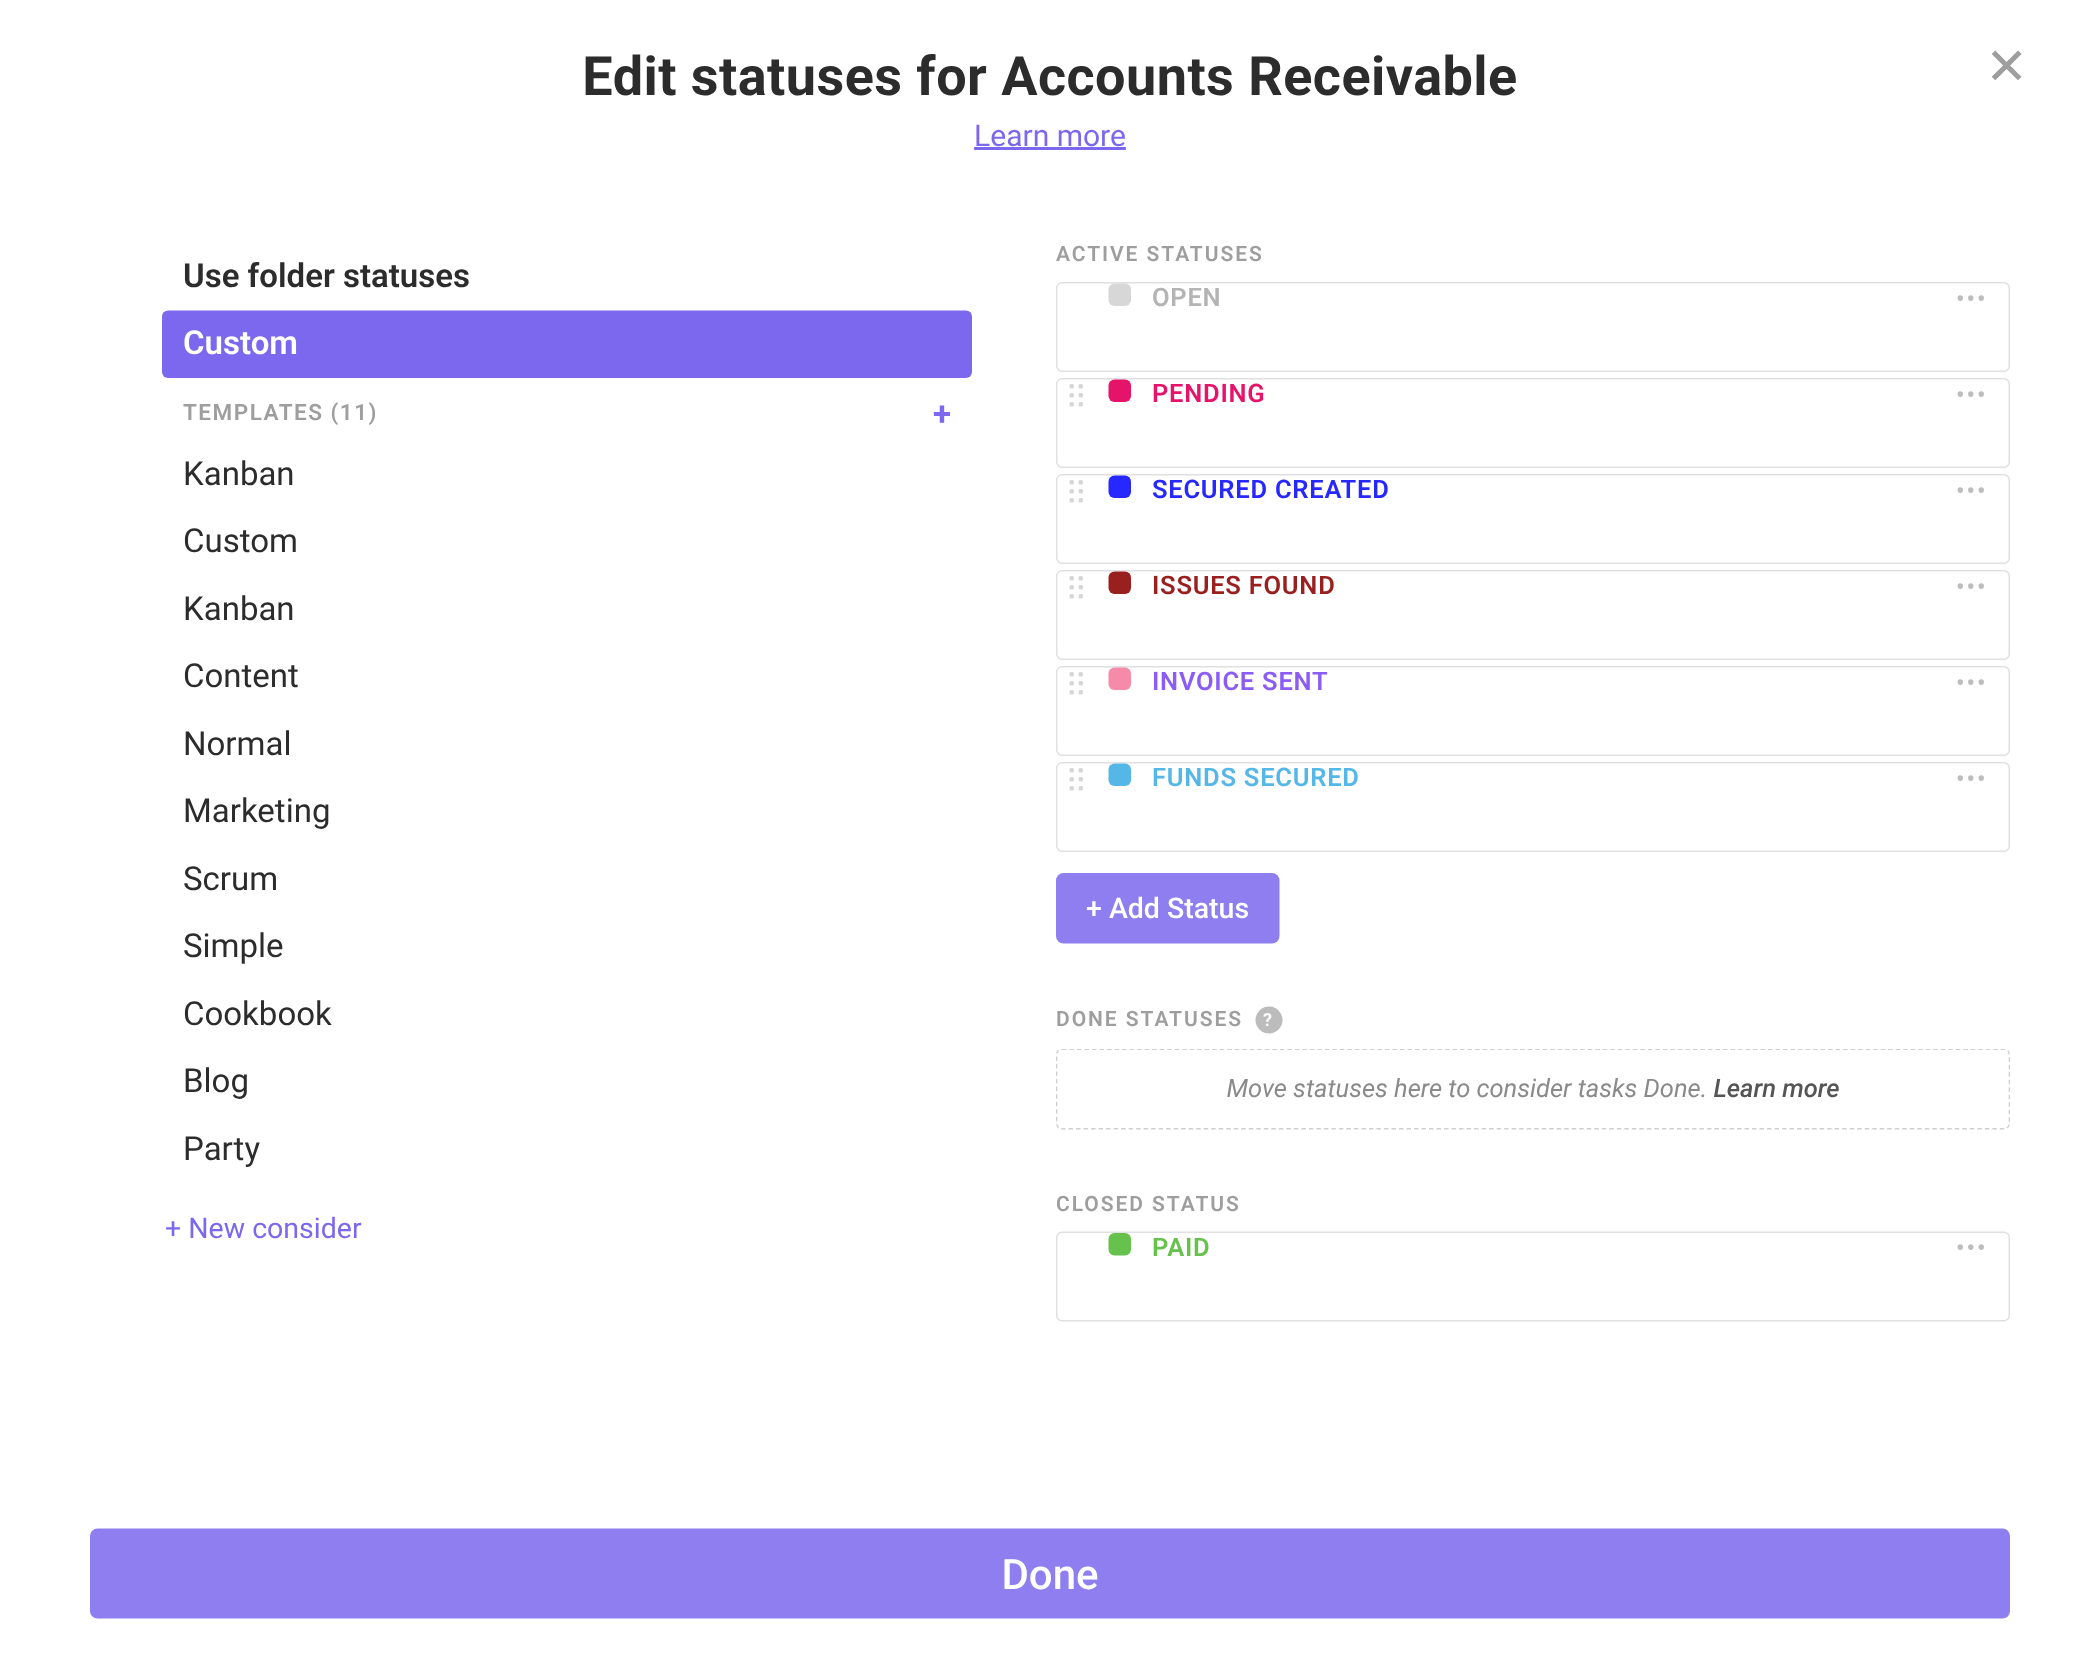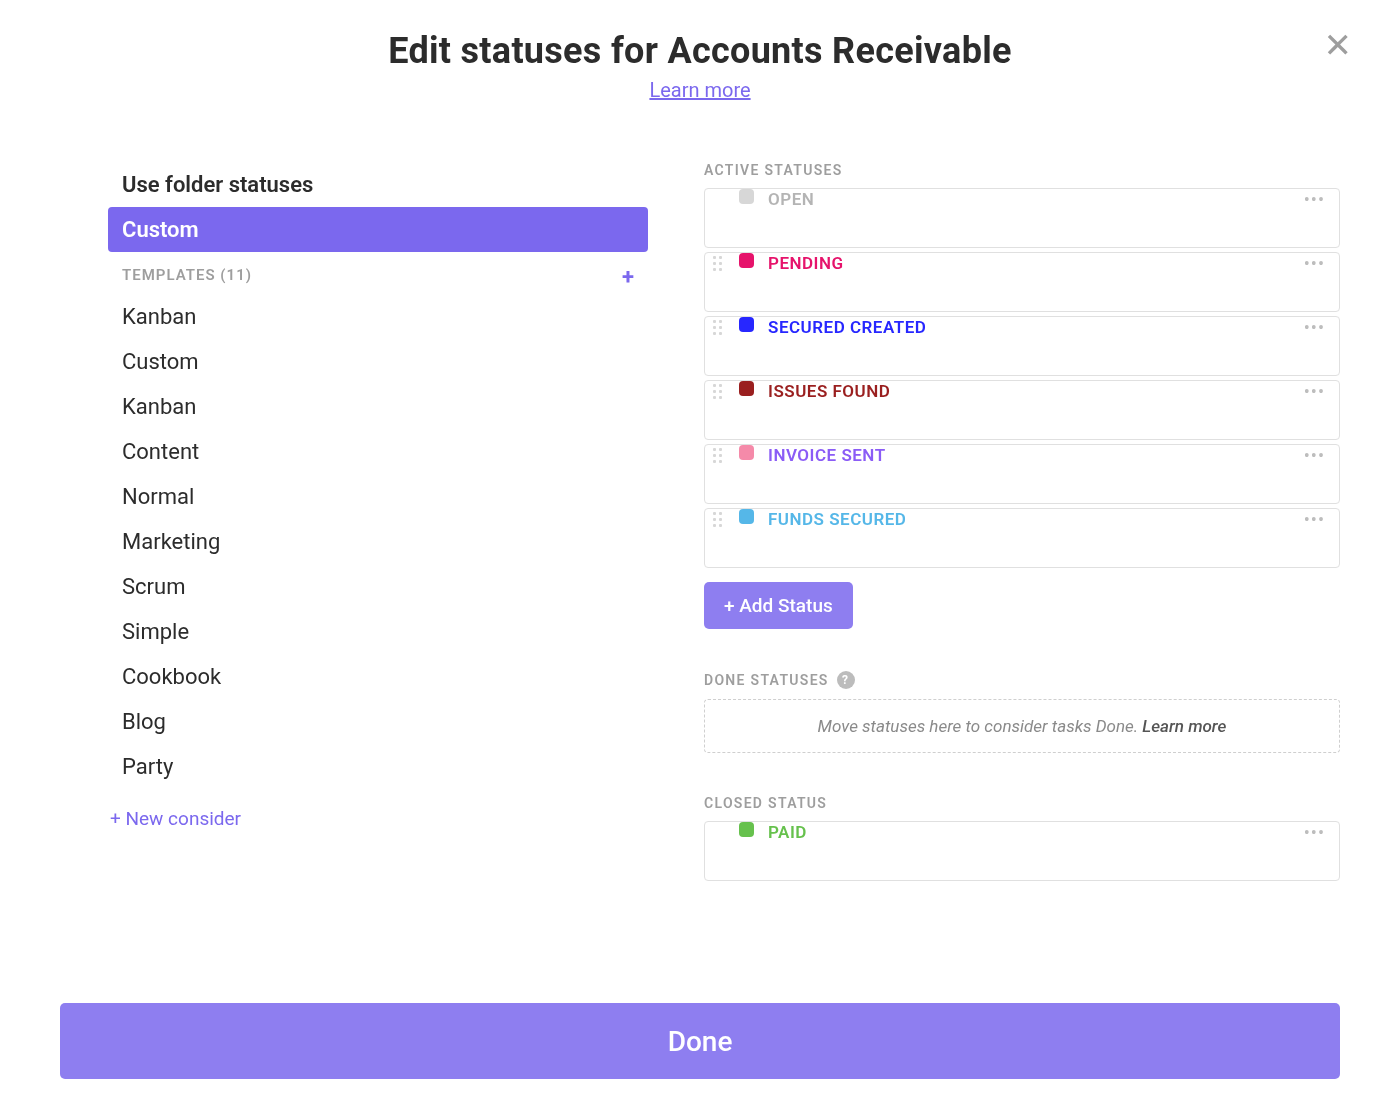--- a/index.html
+++ b/index.html
@@ -39,21 +39,21 @@
   .grip span  { display:block; width:3px; height:3px; background:#d7d7d7; border-radius:1px; }
   .swatch     { width:15px; height:15px; border-radius:4px; margin-right:14px; flex-shrink:0; }
   .status-name{ font-size:17px; font-weight:600; letter-spacing:.5px; flex:1; }
   .dots       { width:24px; text-align:right; color:#bdbdbd; font-size:18px; letter-spacing:1px; cursor:pointer; }
   .add-status { margin-top:10px; background:var(--purple-light); color:#fff; border:none; border-radius:5px; padding:12px 20px; font-size:19px; font-weight:500; cursor:pointer; }
   .sec        { margin-top:42px; }
   .dropzone   { border:1.5px dashed #cfcfcf; border-radius:4px; padding:16px 20px; font-size:17px; color:#8a8a8a; font-style:italic; text-align:center; }
   .dropzone a { font-style:italic; color:#555; text-decoration:none; font-weight:500; }
   
   .footer     { position:absolute; left:60px; right:60px; bottom:40px; }
-  .done-btn   { width:100%; background:var(--purple-light); color:#fff; border:none; border-radius:5px; height:76px; font-size:28px; font-weight:500; cursor:pointer; }
+  .done-btn   { width:100%; background:var(--purple-light); color:#fff; border:none; border-radius:5px; height:60px; font-size:28px; font-weight:500; cursor:pointer; }
 </style>
 </head>
 <body>
 
 <div class="modal">
 
   <div class="close">✕</div>
 
   <div class="hdr">
     <div class="title">Edit statuses for Accounts Receivable</div>

